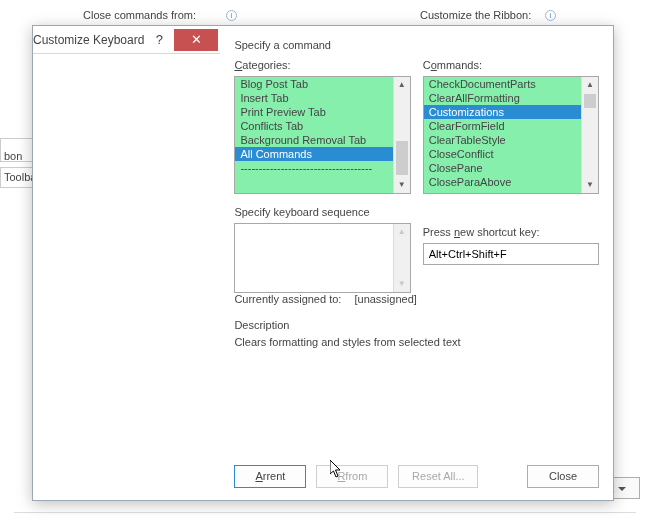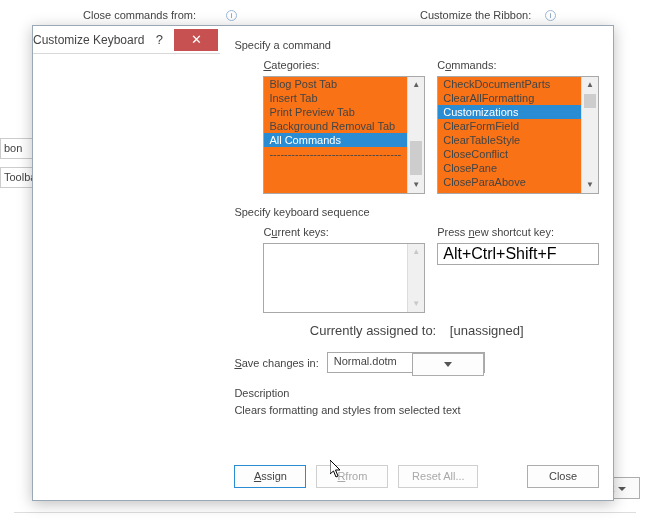--- a/index.html
+++ b/index.html
@@ -13,21 +13,21 @@
     color: #444;
   }
   .bg {
     position: absolute; inset: 0;
     background: #fff;
   }
   .bg-label1 { position:absolute; top:9px; left:83px; font-size:11px; color:#444; }
   .bg-info1  { position:absolute; top:10px; left:226px; width:11px; height:11px; border:1px solid #9bb9d8; border-radius:50%; font-size:8px; text-align:center; line-height:9px; color:#6a8fb5; }
   .bg-label2 { position:absolute; top:9px; left:420px; font-size:11px; color:#444; }
   .bg-info2  { position:absolute; top:10px; left:545px; width:11px; height:11px; border:1px solid #9bb9d8; border-radius:50%; font-size:8px; text-align:center; line-height:9px; color:#6a8fb5; }
-  .bg-tab1   { position:absolute; top:138px; left:0; width:32px; height:21px; background:#fff; border:1px solid #ccc; border-right:none; font-size:11px; padding:3px 3px; }
+  .bg-tab1   { position:absolute; top:138px; left:0; width:32px; height:21px; background:#fff; border:1px solid #ccc; border-right:none; font-size:11px; padding:11px 3px; }
   .bg-tab2   { position:absolute; top:167px; left:0; width:32px; height:21px; background:#fff; border:1px solid #ccc; border-right:none; font-size:11px; padding:3px 3px; }
   .bg-row    { position:absolute; bottom:28px; left:84px; right:10px; height:22px; }
   .bg-row .dd { display:inline-block; width:60px; border:1px solid #adadad; height:22px; line-height:20px; padding:0 5px; background:#fafafa; }
   .bg-row .tog { display:inline-block; width:17px; height:22px; border:1px solid #adadad; border-left:none; background:#fafafa; text-align:center; line-height:20px; vertical-align:top;}
   .bg-row .custlbl { position:absolute; right:80px; top:3px; }
   .bg-row .reset { position:absolute; right:0; top:0; width:68px; height:22px; border:1px solid #adadad; background:#fafafa; text-align:center; line-height:20px; }
   .bg-row .reset .tri { display:inline-block; margin-left:4px; width:0; height:0; border-left:4px solid transparent; border-right:4px solid transparent; border-top:4px solid #555; vertical-align:middle;}
   .hr { position:absolute; bottom:14px; left:14px; right:14px; height:1px; background:#ddd; }
 
   .dialog {
@@ -62,27 +62,27 @@
     color: #fff; text-align: center; line-height: 22px;
     font-size: 13px; margin-right: 2px;
     cursor: pointer;
   }
   .content {
     padding: 10px 14px 20px 14px;
     flex: 1;
     position: relative;
   }
   .section-label { font-size: 11px; color: #444; margin: 3px 0 5px 0; }
-  .row { display: flex; gap: 12px; margin-left: 29px; }
+  .row { display: flex; gap: 12px; }
   .col { flex: 1; }
   .underline { text-decoration: underline; }
   .listbox {
     width: 100%; height: 118px;
     border: 1px solid #a8a8a8;
-    background: #f97316;
+    background: #86efac;
     position: relative;
     overflow: hidden;
   }
   .listbox .inner {
     position: absolute; inset: 0 17px 0 0;
     overflow: hidden;
   }
   .listbox .item {
     padding: 1px 5px;
     font-size: 11px;
@@ -114,24 +114,24 @@
     border: 1px solid #a8a8a8;
     background: #fff;
     position: relative;
   }
   .textarea-like .scrollbar { border-left: 1px solid #dcdcdc; }
 
   .textinput {
     width: 100%; height: 22px;
     border: 1px solid #a8a8a8;
     padding: 2px 5px;
-    font-family: inherit; font-size: 16px;
-  }
-
-  .assigned-row { margin-top: 10px; font-size: 13px; text-align: center; }
+    font-family: inherit; font-size: 11px;
+  }
+
+  .assigned-row { font-size: 11px; }
   .assigned-row .val { margin-left: 10px; }
 
   .save-row { margin-top: 14px; display:flex; align-items:center; gap:8px; }
   .select {
     display:inline-flex;
     border: 1px solid #a8a8a8;
     height: 21px; background:#fff;
   }
   .select .val { padding: 2px 6px; min-width: 84px; font-size:11px; }
   .select .btn { width: 17px; border-left:1px solid #a8a8a8; display:flex; align-items:center; justify-content:center;}
@@ -194,20 +194,21 @@
     <div class="section-label">Specify a command</div>
 
     <div class="row">
       <div class="col">
         <div class="section-label"><span class="underline">C</span><span>ategories:</span></div>
         <div class="listbox" id="categories-list">
           <div class="inner">
               <div class="item">Blog Post Tab</div>
               <div class="item">Insert Tab</div>
               <div class="item">Print Preview Tab</div>
+              <div class="item">Conflicts Tab</div>
               <div class="item">Background Removal Tab</div>
               <div class="item selected">All Commands</div>
               <div class="item">------------------------------------</div>
             </div>
           <div class="scrollbar">
             <div class="arrow">▲</div>
             <div class="thumb" style="top:64px; height:34px;"></div>
             <div class="arrow" style="position:absolute;bottom:0;left:0;right:0;">▼</div>
           </div>
         </div>
@@ -231,56 +232,46 @@
             <div class="arrow" style="position:absolute;bottom:0;left:0;right:0;">▼</div>
           </div>
         </div>
       </div>
     </div>
 
     <div class="section-label" style="margin-top:12px">Specify keyboard sequence</div>
 
     <div class="row">
       <div class="col">
-        <div class="section-label">C<span class="underline">u</span>rrent keys:</div>
         <div class="textarea-like">
           <div class="scrollbar">
             <div class="arrow" style="color:#c8c8c8">▲</div>
             <div class="arrow" style="position:absolute;bottom:0;left:0;right:0;color:#c8c8c8">▼</div>
           </div>
         </div>
       </div>
       <div class="col">
         <div class="section-label">Press <span class="underline">n</span>ew shortcut key:</div>
         <input class="textinput" type="text" value="Alt+Ctrl+Shift+F" style="">
       </div>
     </div>
 
     <div class="assigned-row">
       <span>Currently assigned to:</span>
       <span class="val">[unassigned]</span>
     </div>
 
-    <div class="save-row">
-      <span><span class="underline">S</span>ave changes in:</span>
-      <div class="select">
-        <div class="val">Normal.dotm</div>
-        <div class="btn">
-            <div class="tri"></div>
-          </div>
-      </div>
-    </div>
 
     <div class="desc">
       <div class="section-label">Description</div>
       <div class="body">Clears formatting and styles from selected text</div>
     </div>
 
     <div class="footer">
-      <div class="btn primary"><span class="underline">A</span><span>ssign</span></div>
+      <div class="btn primary"><span class="underline">A</span><span>rrent</span></div>
       <div class="btn disabled"><span class="underline">R</span><span>from</span></div>
       <div class="btn wide disabled">Reset All...</div>
       <div class="spacer"></div>
       <div class="btn">Close</div>
       <svg class="cursor" viewBox="0 0 13 19">
         <path d="M0 0 L0 14 L3.5 11 L6 17 L8 16 L5.5 10 L10 10 Z" fill="#fff" stroke="#000" stroke-width="1"></path>
       </svg>
     </div>
 
   </div>

